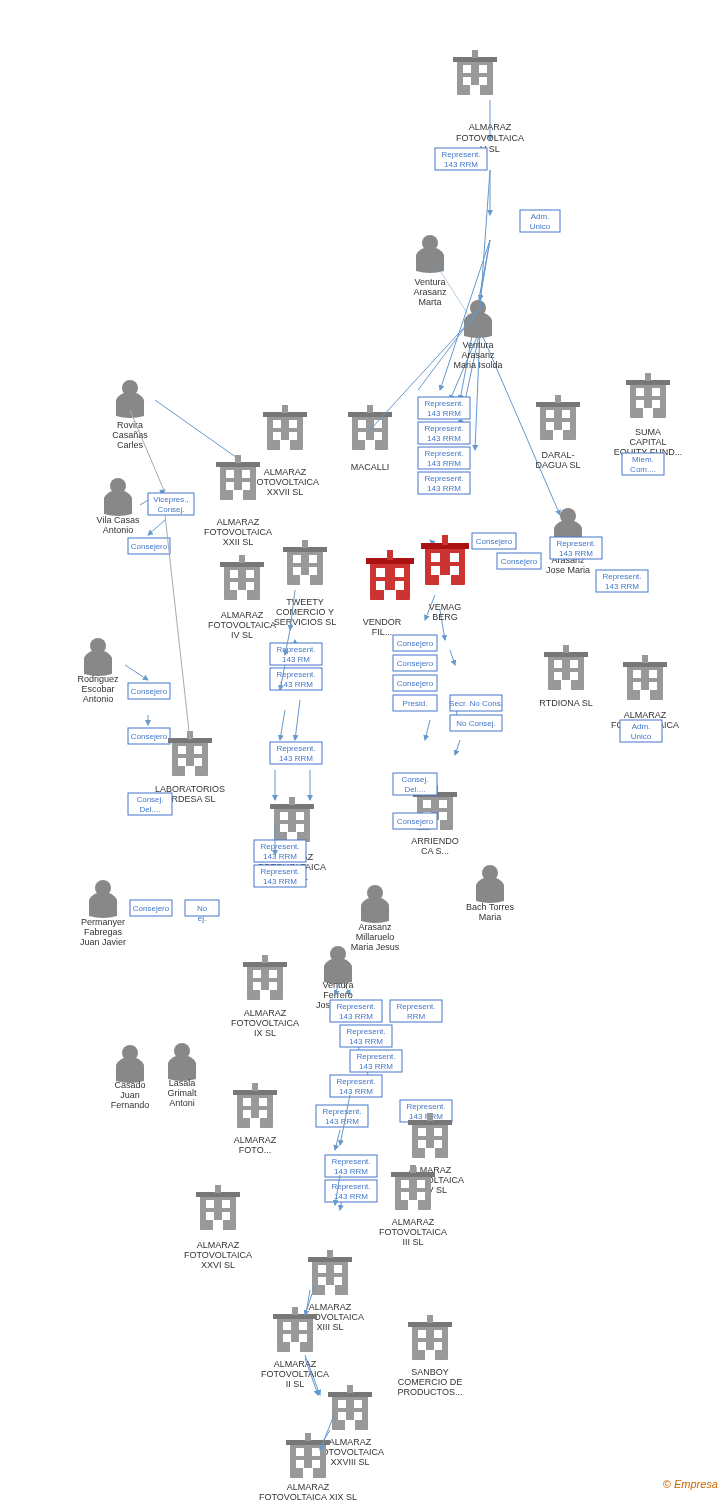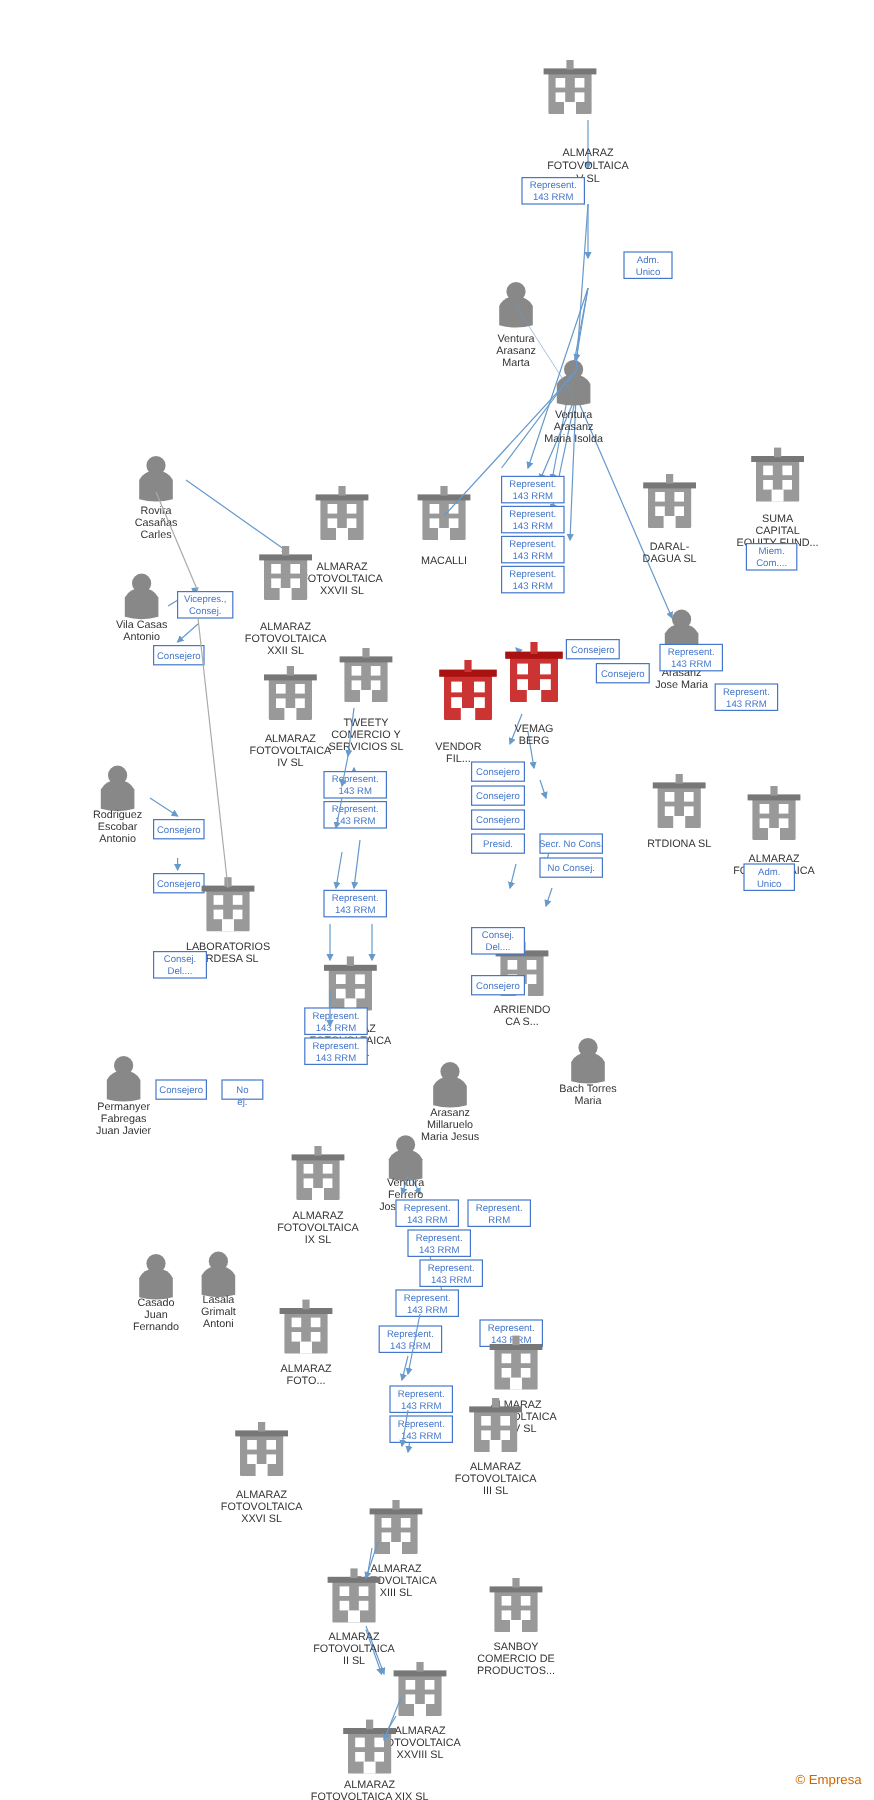--- a/index.html
+++ b/index.html
@@ -46,20 +46,21 @@
       fill: none;
       marker-end: url(#arrow);
     }
 
     .copyright {
       position: absolute;
       bottom: 10px;
       right: 10px;
       font-size: 11px;
       color: #cc6600;
+      font-style: italic;
     }
   </style>
 </head>
 <body>
 
 <svg id="network-graph">
   <defs>
     <marker id="arrow" markerWidth="6" markerHeight="6" refX="5" refY="3" orient="auto">
       <path d="M0,0 L0,6 L6,3 z" fill="#6699cc"></path>
     </marker>

